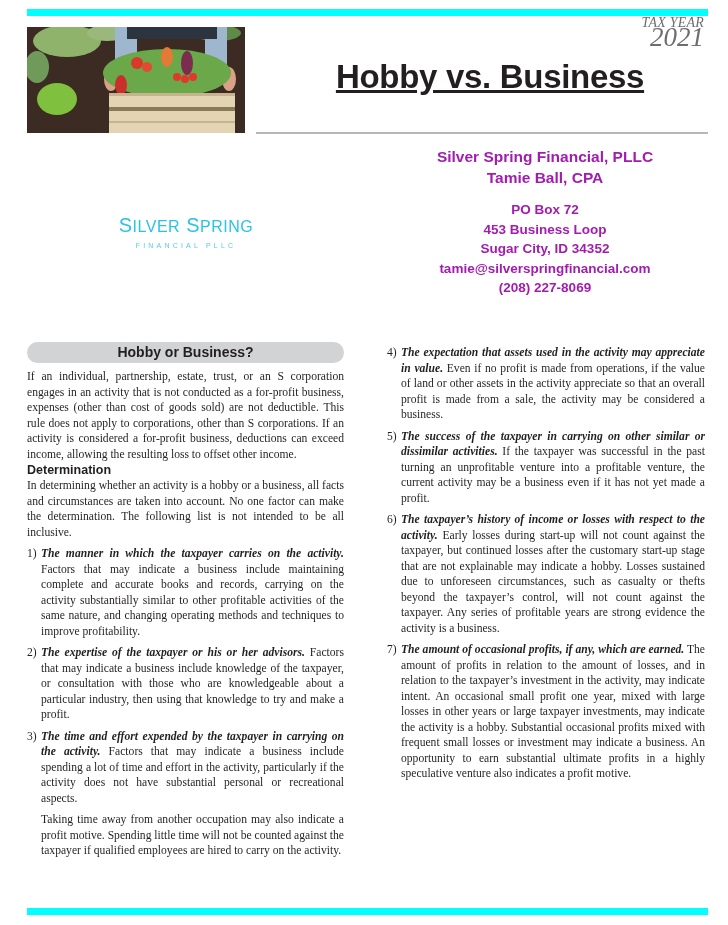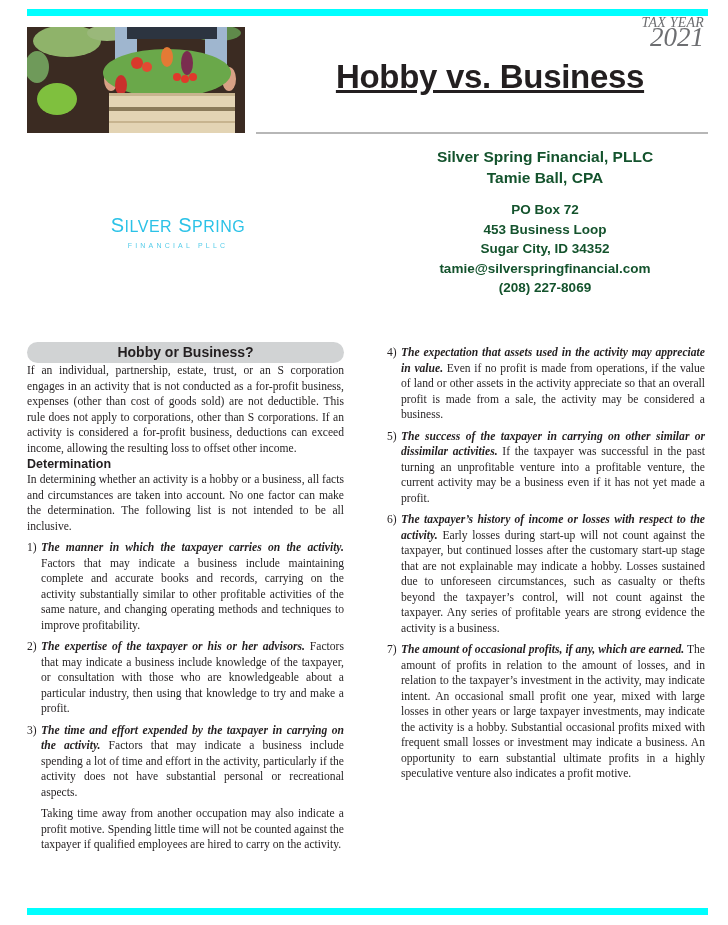--- a/index.html
+++ b/index.html
@@ -11,34 +11,34 @@
   .photo { position: absolute; left: 27px; top: 27px; width: 218px; height: 106px; overflow: hidden; background: #3a2a20; }
   .photo svg { display: block; }
 
   .taxyear { position: absolute; right: 24px; top: 18px; text-align: right; color: #6d6e71; font-family: "Liberation Serif", serif; font-style: italic; }
   .taxyear .lbl { font-size: 14px; letter-spacing: 0.2px; line-height: 9px; }
   .taxyear .yr { font-size: 27px; line-height: 20px; }
 
   .title { position: absolute; left: 300px; top: 58px; width: 380px; text-align: center; font-family: "Liberation Sans", sans-serif; font-weight: bold; font-size: 33px; color: #231f20; letter-spacing: -0.3px; text-decoration: underline; }
   .rule { position: absolute; left: 256px; top: 132px; width: 452px; height: 2px; background: #b7b7b7; }
 
-  .logo { position: absolute; left: 92px; top: 214px; width: 172px; text-align: center; }
+  .logo { position: absolute; left: 100px; top: 214px; width: 172px; text-align: center; }
   .logo .name { font-family: "Liberation Sans", sans-serif; color: #2bc2e7; font-size: 20px; letter-spacing: 0.5px; line-height: 22px; }
   .logo .name .sm { font-size: 16px; }
   .logo .sub { font-family: "Liberation Sans", sans-serif; color: #55cce9; font-size: 7px; letter-spacing: 3.2px; margin-top: 4px; }
 
-  .contact { position: absolute; left: 400px; top: 146px; width: 290px; text-align: center; font-family: "Liberation Sans", sans-serif; font-weight: bold; color: #14532d; }
+  .contact { position: absolute; left: 400px; top: 146px; width: 290px; text-align: center; font-family: "Liberation Sans", sans-serif; font-weight: bold; color: #a21caf; }
   .contact .firm { font-size: 15.5px; line-height: 21px; }
   .contact .addr { margin-top: 12px; font-size: 13.5px; line-height: 19.5px; }
 
   .col { position: absolute; top: 342px; width: 317px; font-size: 11.6px; line-height: 15.5px; text-align: justify; }
   .col.left { left: 27px; }
   .col.right { left: 387px; top: 345px; width: 318px; }
 
-  .pill { background: #d1d3d4; border-radius: 11px; height: 21px; text-align: center; font-family: "Liberation Sans", sans-serif; font-weight: bold; font-size: 14px; line-height: 21px; color: #231f20; }
+  .pill { background: #d1d3d4; border-radius: 11px; height: 21px; text-align: center; font-family: "Liberation Sans", sans-serif; font-weight: bold; font-size: 14px; line-height: 21px; color: #231f20; margin-bottom: 6px; }
   .para { margin: 0 0 0 0; }
   .h2 { font-family: "Liberation Sans", sans-serif; font-weight: bold; font-size: 12.5px; margin-top: 1px; line-height: 15px; }
   .item { position: relative; padding-left: 14px; margin-top: 6px; }
   .item .num { position: absolute; left: 0; top: 0; }
   .item .lead { font-weight: bold; font-style: italic; }
   .sub-para { padding-left: 14px; margin-top: 6px; }
   .right .item:first-child { margin-top: 0; }
 </style>
 </head>
 <body>

